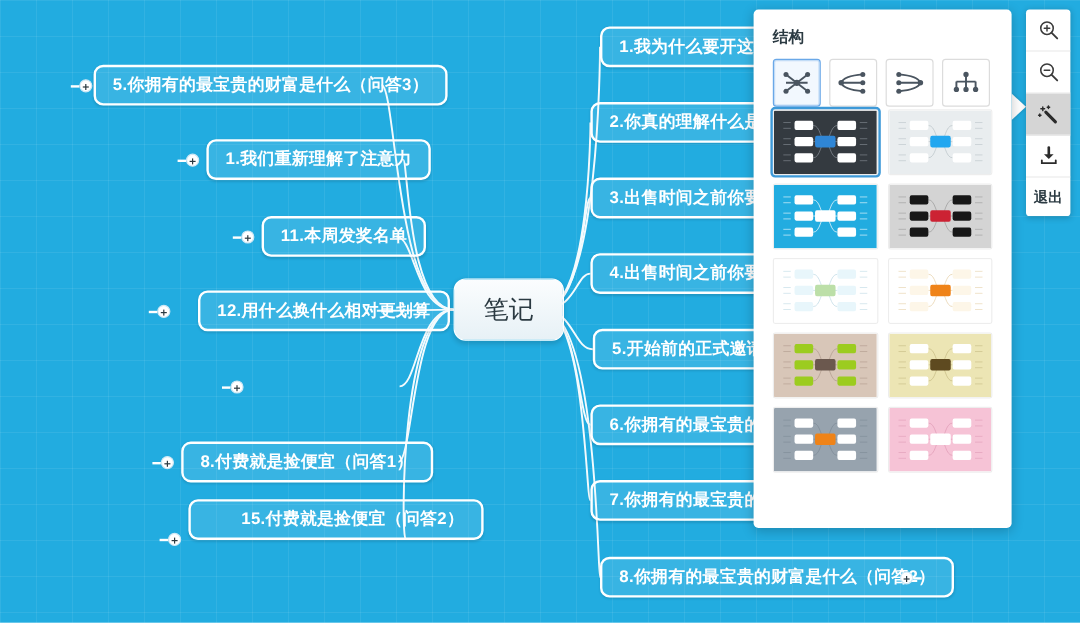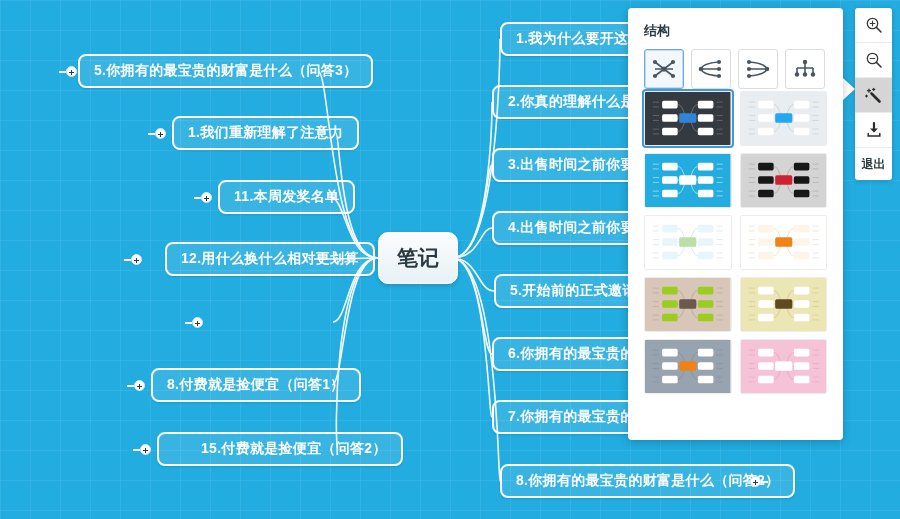--- a/index.html
+++ b/index.html
@@ -49,28 +49,28 @@
     letter-spacing: 0.3px;
     box-shadow: 0 1px 2px rgba(0,0,0,0.12);
     z-index: 3;
   }
 
   .node-root {
     position: absolute;
     display: flex;
     align-items: center;
     justify-content: center;
-    width: 80px;
+    width: 92px;
     height: 52px;
     border-radius: 10px;
     background: linear-gradient(#fbfdfe, #e7f1f6);
     border: 1px solid #ffffff;
     color: #2b3a42;
     font-size: 21px;
-    font-weight: bold;
+    font-weight: normal;
     box-shadow: 0 2px 4px rgba(0,0,0,0.15);
     z-index: 4;
   }
 
   
   .handle {
     position: absolute;
     width: 11px;
     height: 11px;
     border-radius: 50%;
@@ -261,21 +261,21 @@
       <i class="stub"></i>
     </div>
 
   <div class="node" style="left:151px; top:368px;">
     <span>8.付费就是捡便宜（问答1）</span>
   </div>
   <div class="handle left" style="left:134px; top:380px;">
       <i class="stub"></i>
     </div>
 
-  <div class="node" style="left:157px; top:432px;padding-left:42px;">
+  <div class="node" style="left:157px; top:416px;padding-left:42px;">
     <span>15.付费就是捡便宜（问答2）</span>
   </div>
   <div class="handle left" style="left:140px; top:444px;">
       <i class="stub"></i>
     </div>
 
   <div class="node" style="left:500px; top:22px;">
     <span>1.我为什么要开这个专</span>
   </div>
   <div class="node" style="left:492px; top:85px;">

